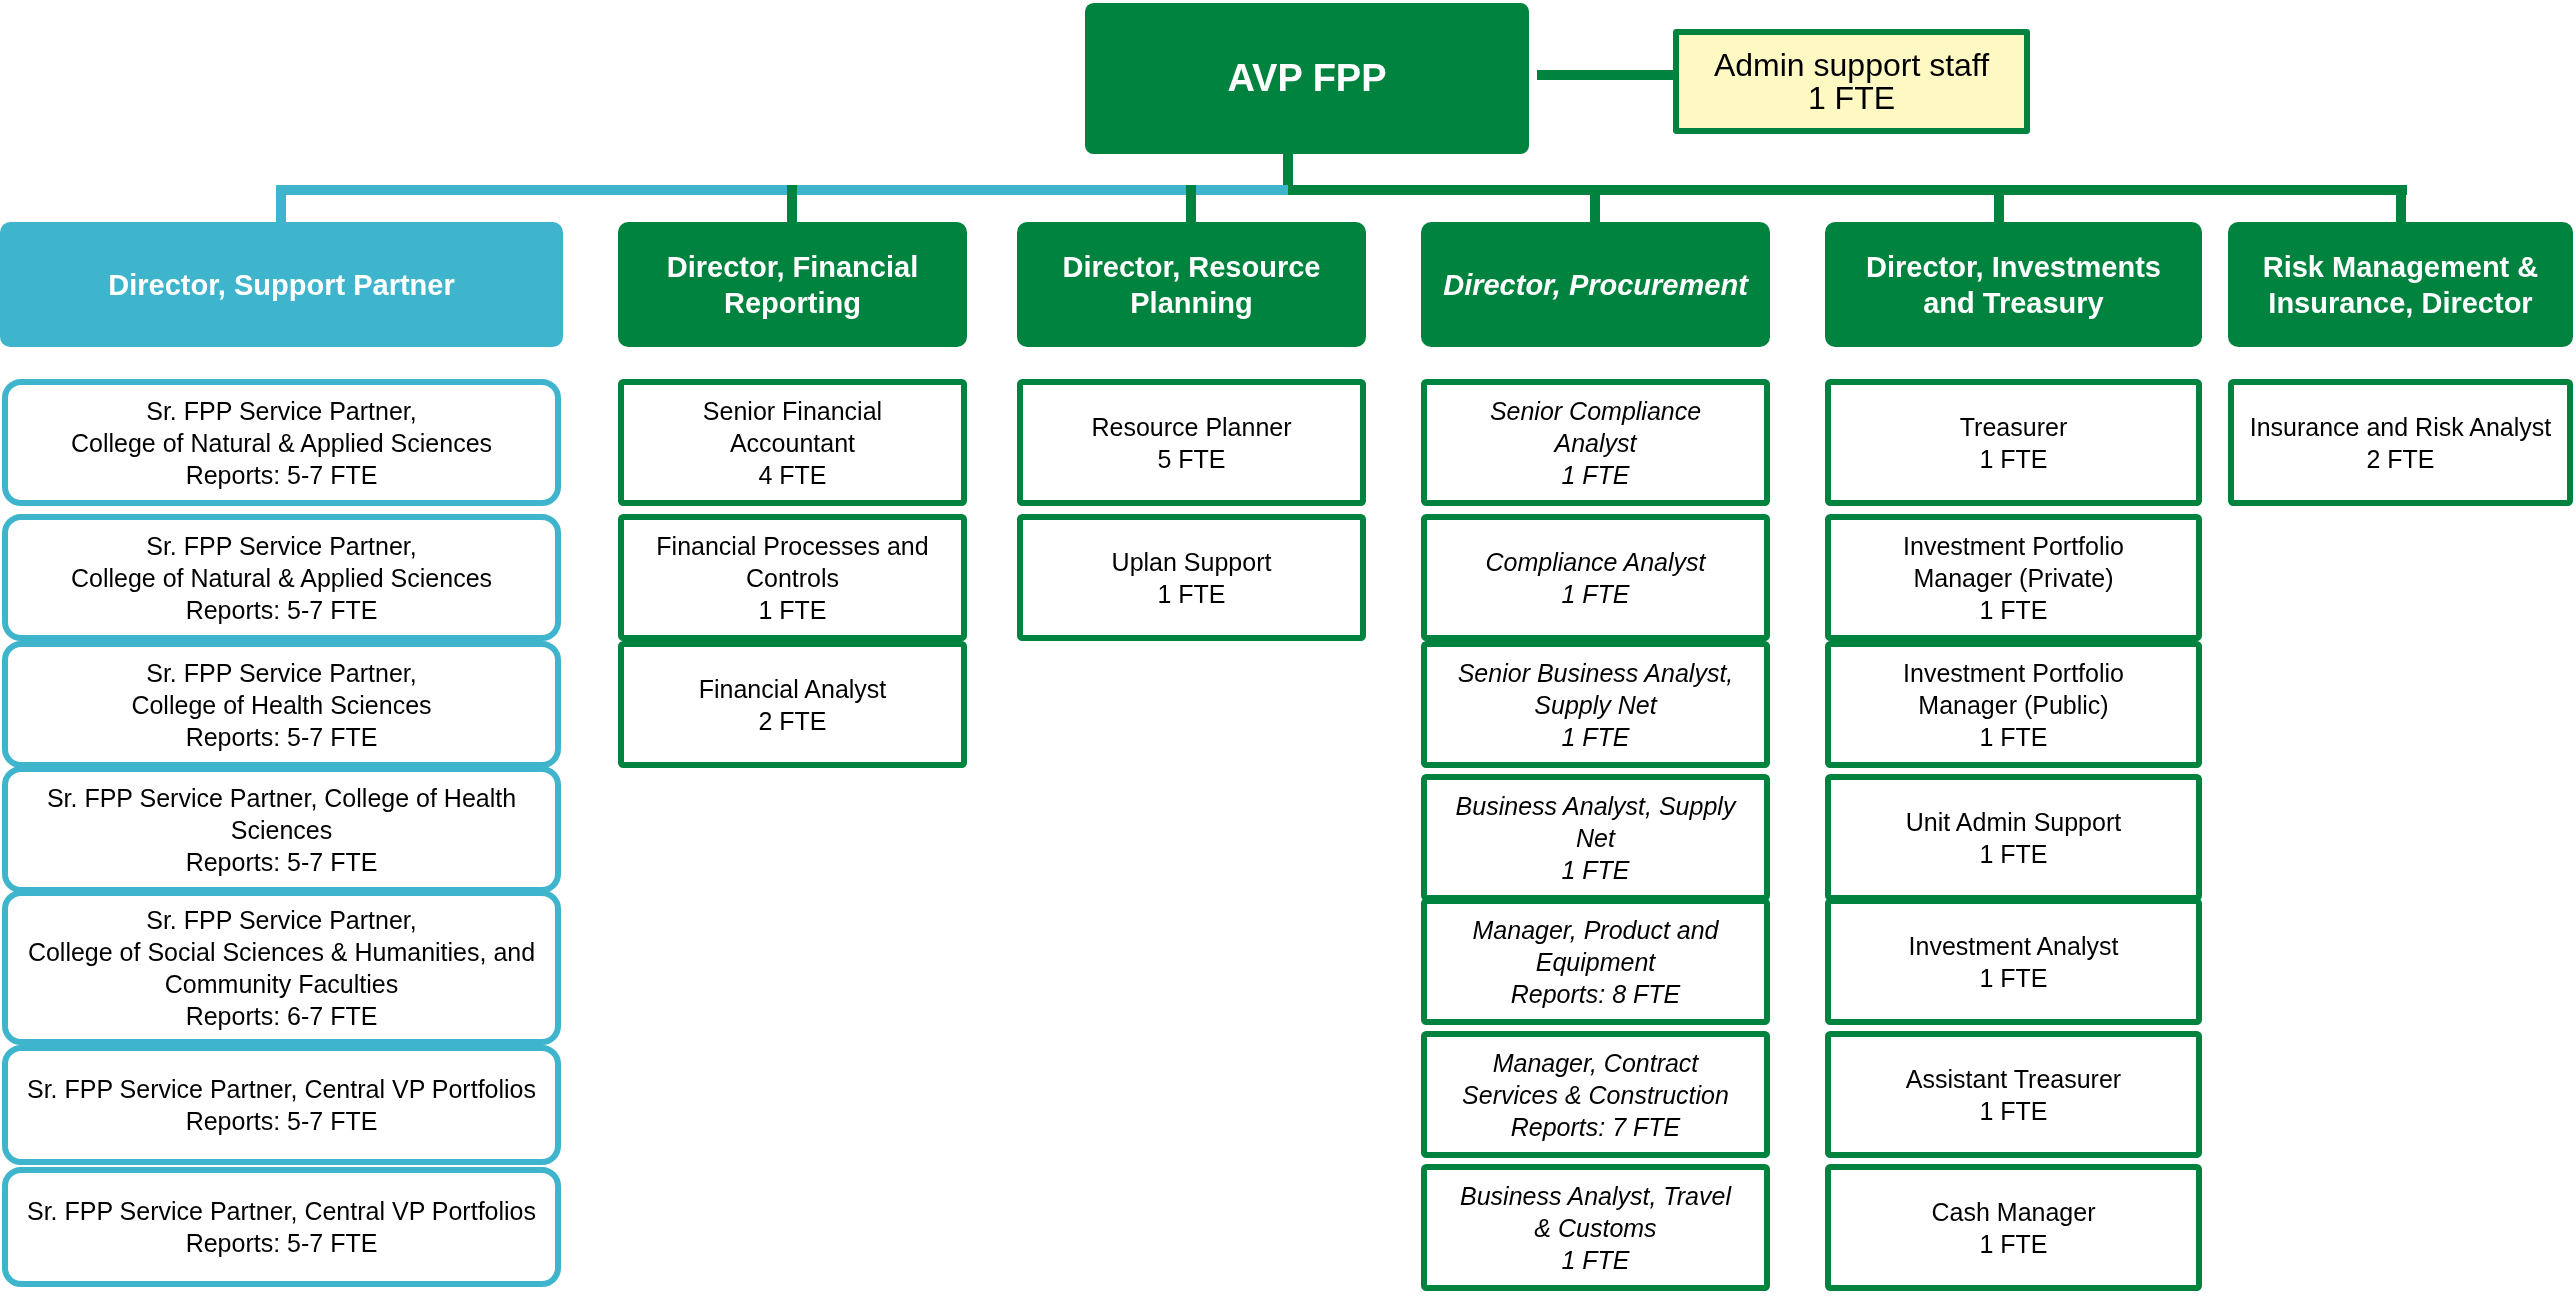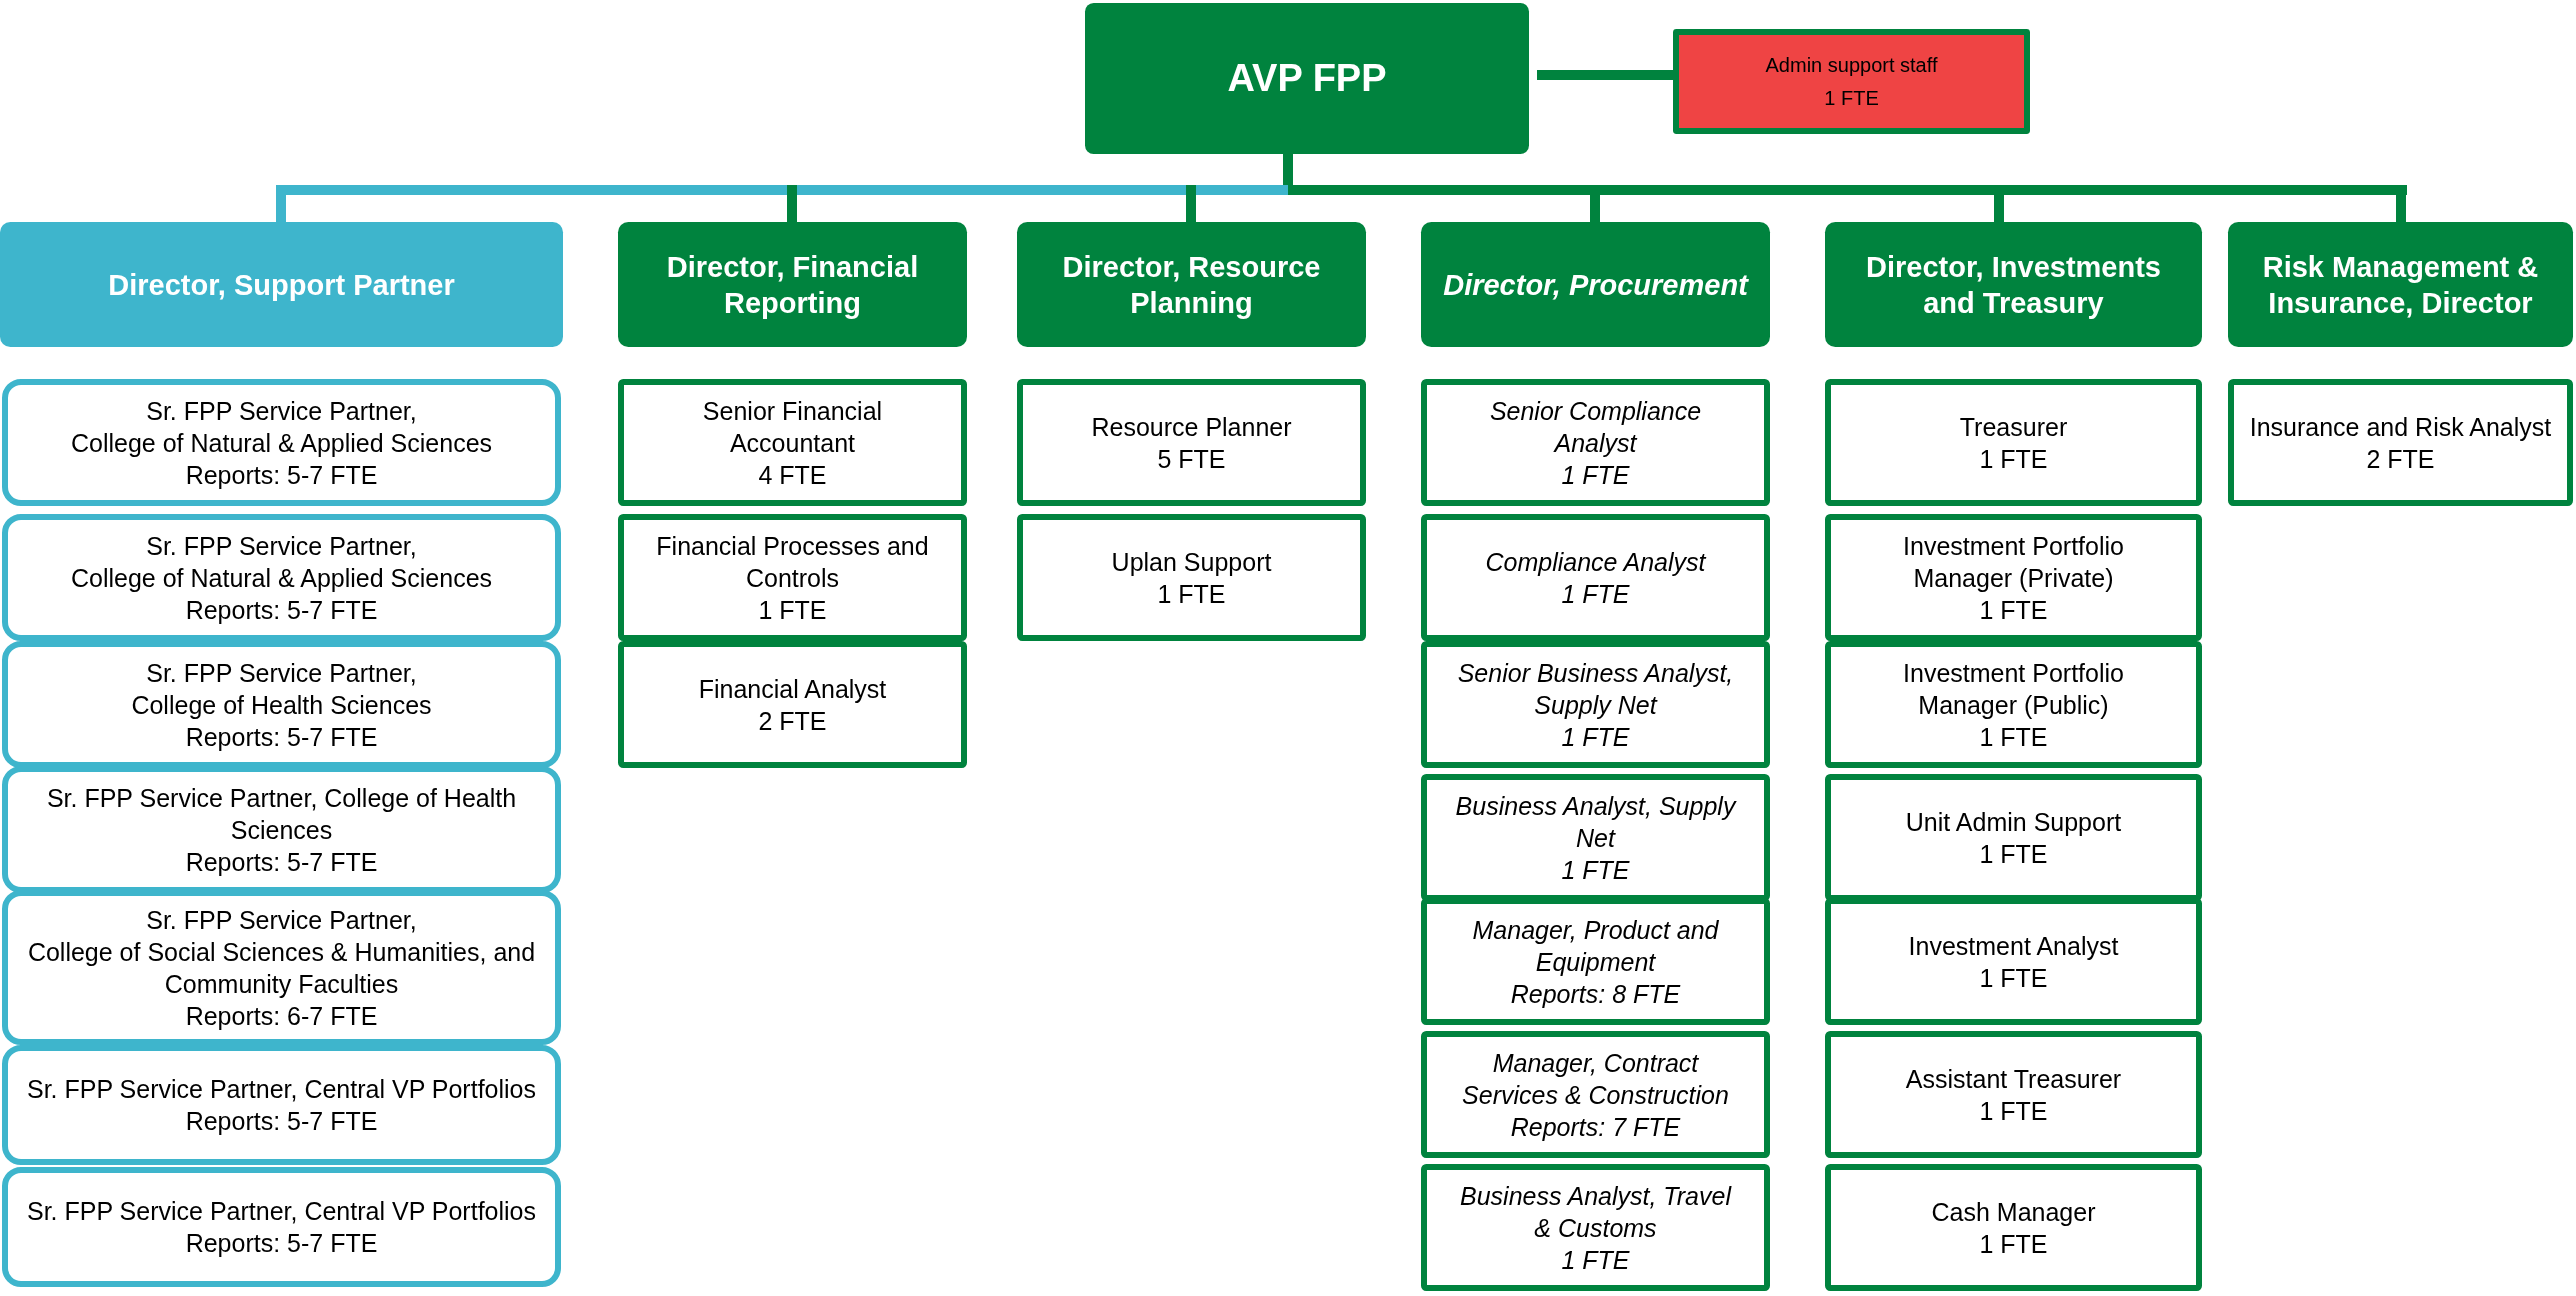--- a/index.html
+++ b/index.html
@@ -26,23 +26,23 @@
   .drop-4{left:1590px;}
   .drop-5{left:1994px;}
   .drop-6{left:2396px;}
   
   .root-node{
     position:absolute;left:1037px;top:3.4px;width:444px;height:151px;
     background:var(--green);border-radius:8.6px;color:#fff;font-weight:bold;
     font-size:38px;display:flex;align-items:center;justify-content:center;text-align:center;margin-left:48px;
   }
   .admin-node{
-    position:absolute;left:1673px;top:29px;width:345px;height:93px;background:#ef4444;
+    position:absolute;left:1673px;top:29px;width:345px;height:93px;background:#fef9c3;
     border:6px solid var(--green);border-radius:3.4px;color:var(--ink);
-    font-size:20px;line-height:33px;white-space:pre-line;
+    font-size:32px;line-height:33px;white-space:pre-line;
     display:flex;align-items:center;justify-content:center;text-align:center;
   }
   
   .column{position:absolute;top:0;height:1297px;}
   .col-service{left:0;width:563px;}
   .col-financial{left:618px;width:349px;}
   .col-resource{left:1017px;width:349px;}
   .col-procurement{left:1421px;width:349px;font-style:italic;}
   .col-investments{left:1825px;width:349px;padding-left:28px;}
   .col-risk{left:2228px;width:345px;}

